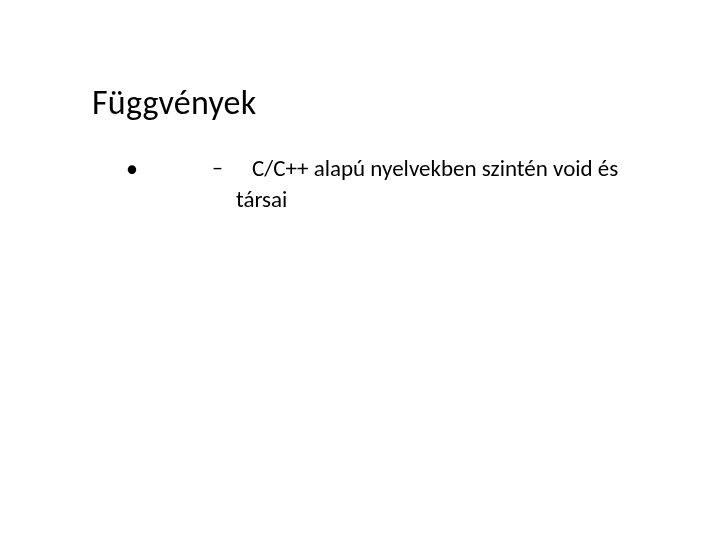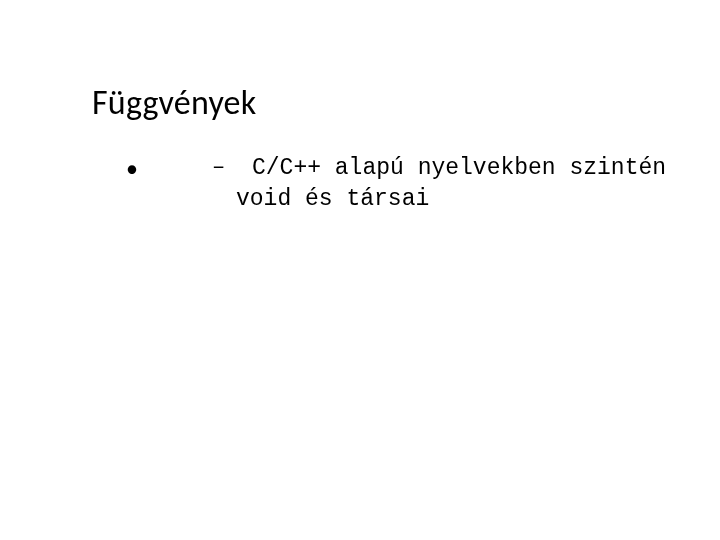--- a/index.html
+++ b/index.html
@@ -48,21 +48,20 @@
       list-style: none;
       padding-left: 28px;
       margin-top: 10px;
     }
     .level2-item {
       position: relative;
       font-size: 23px;
       padding-left: 24px;
       line-height: 1.35;
       margin-bottom: 2px;
-      font-family: Liberation Mono, monospace;
     }
     .level2-item::before {
       content: "–";
       position: absolute;
       left: 0;
       top: 0;
       font-size: 22px;
     }
   </style>
 </head>

